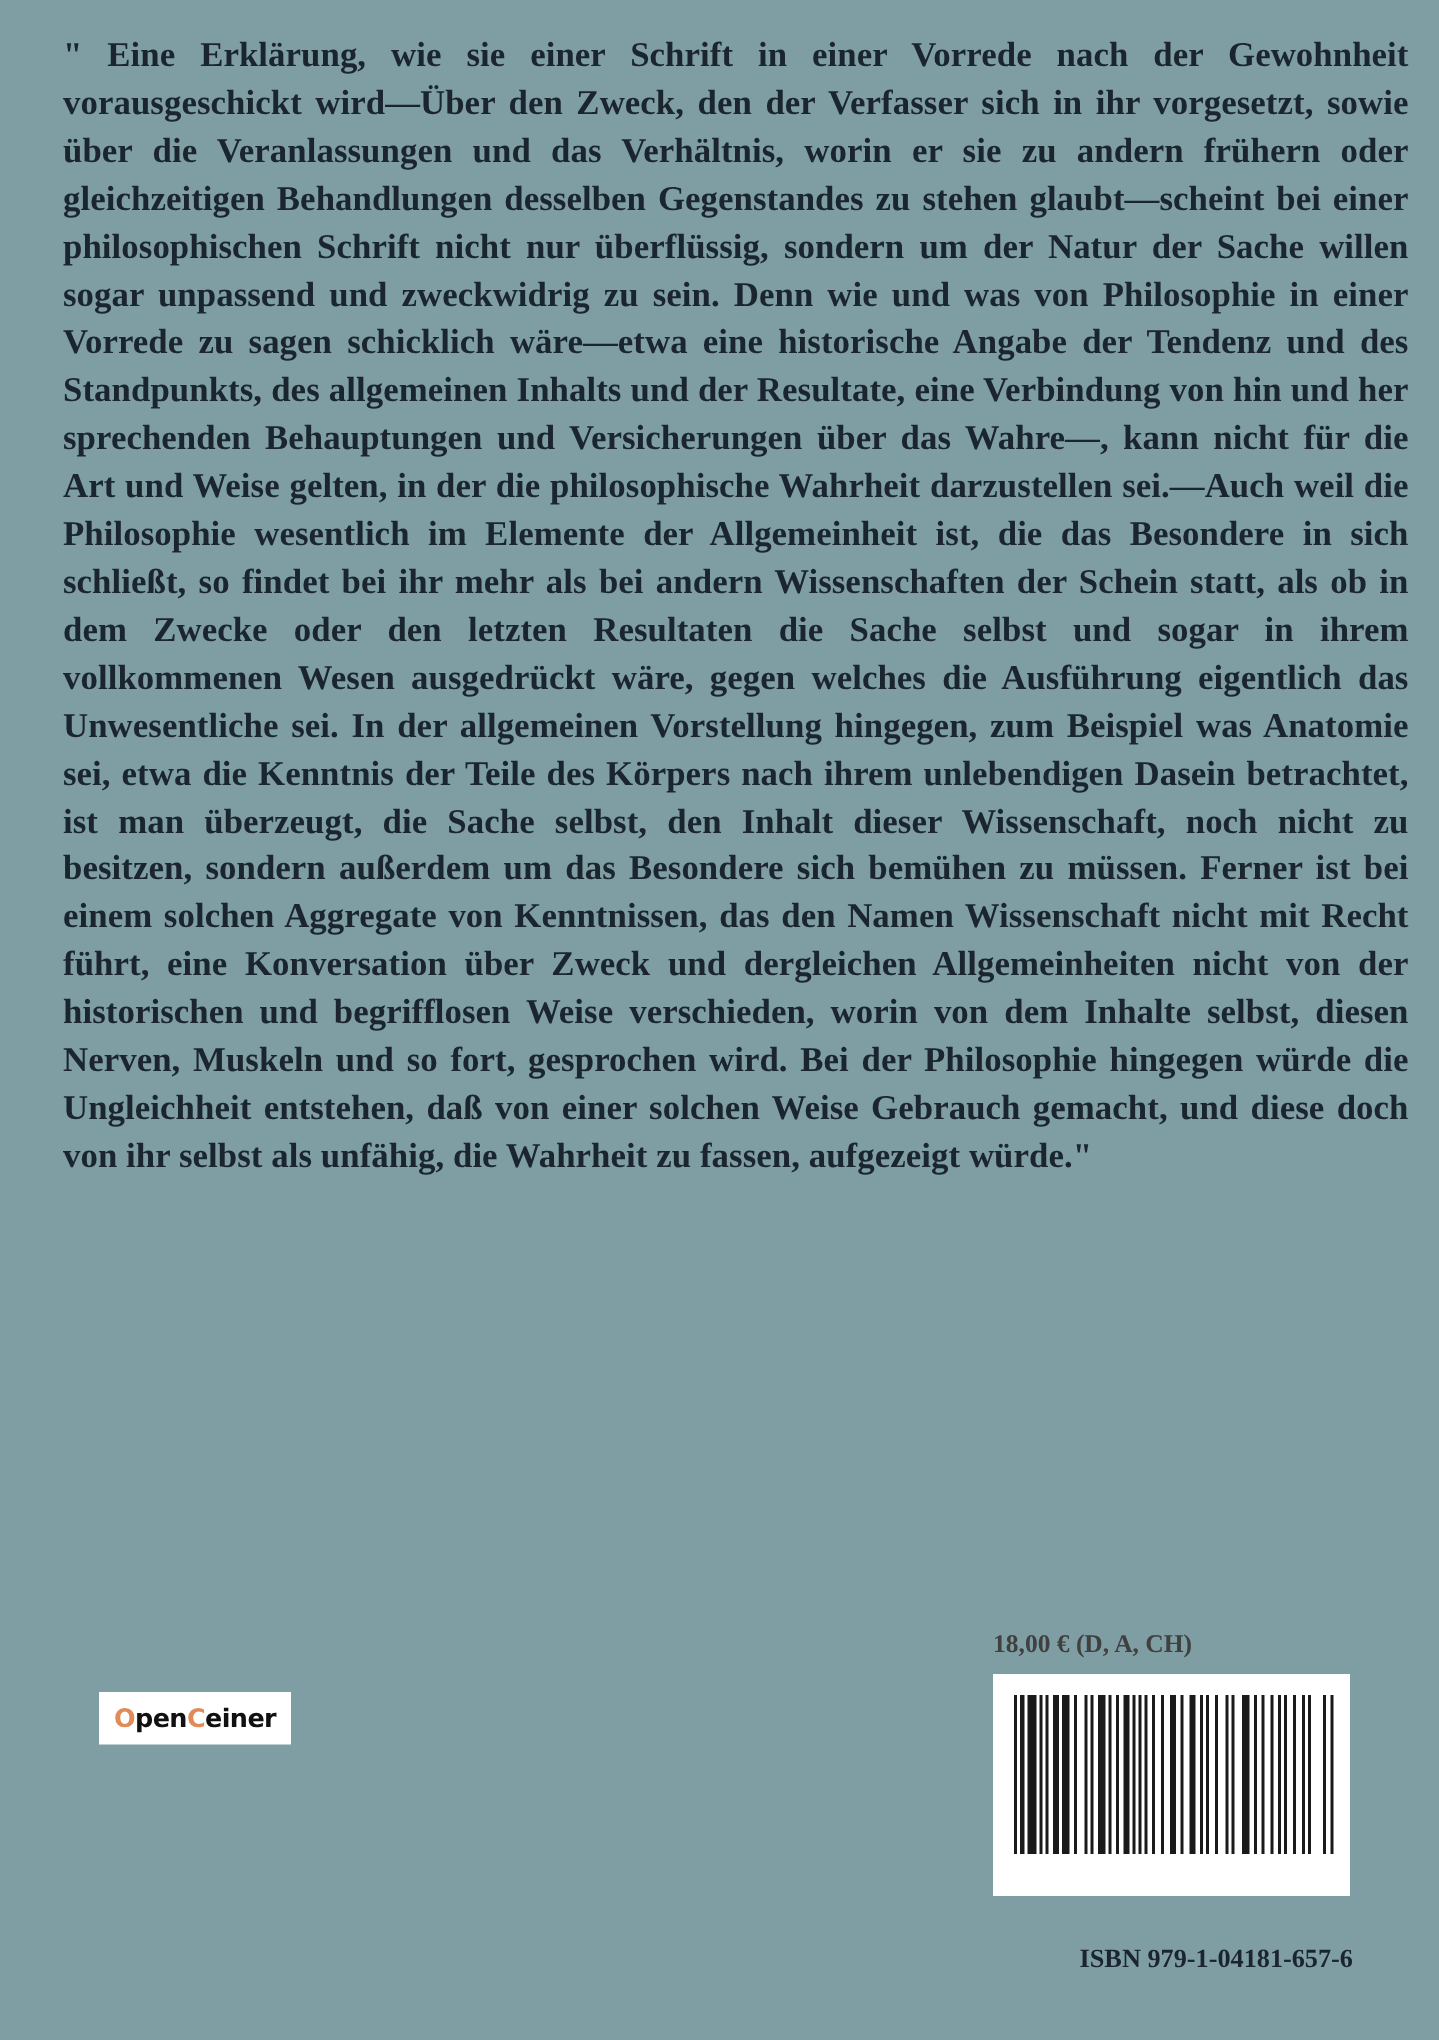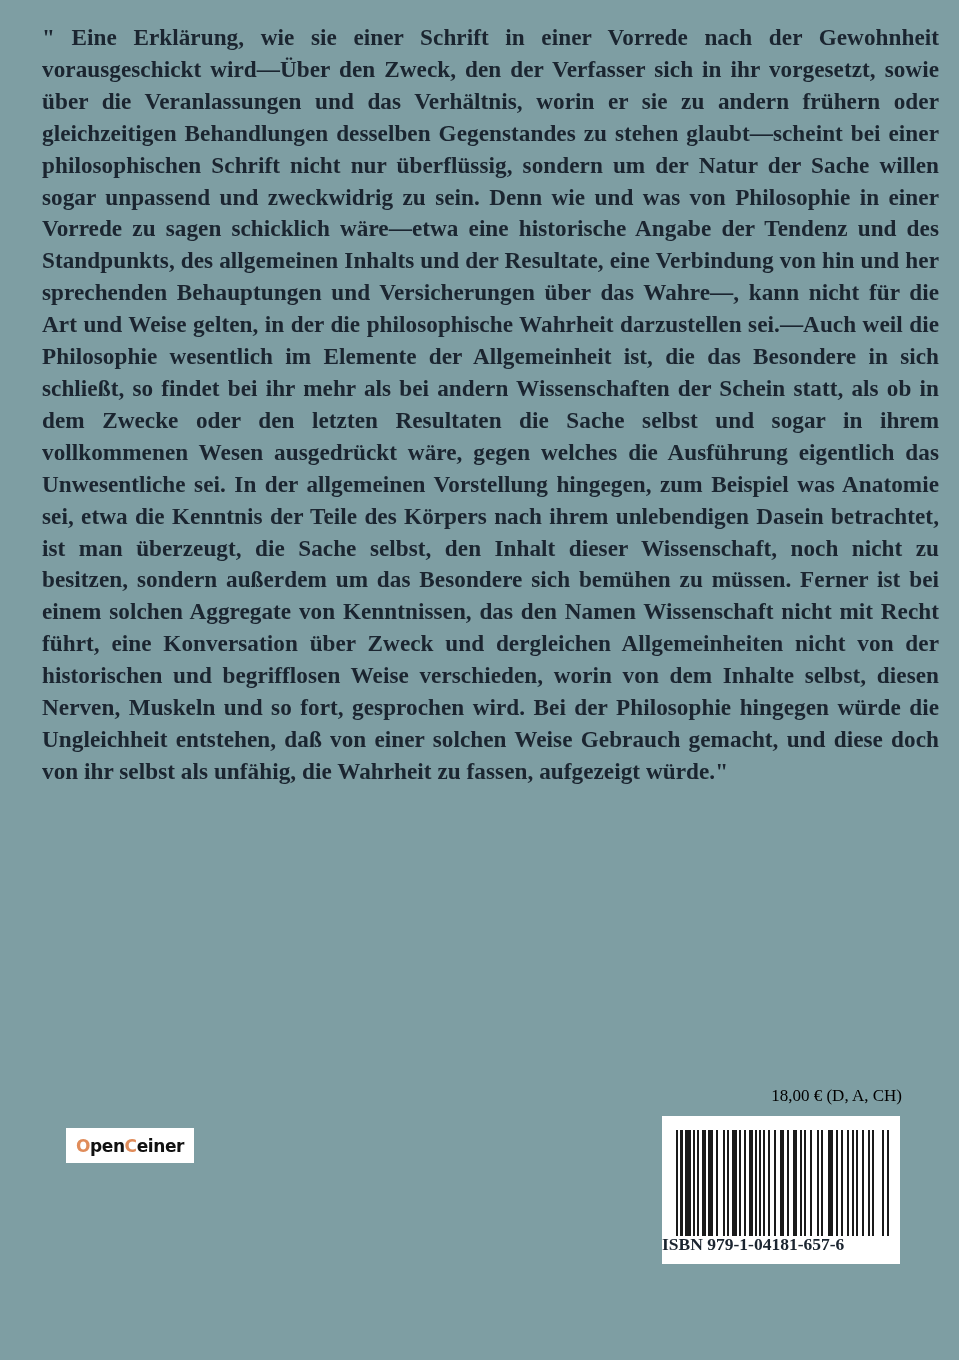--- a/index.html
+++ b/index.html
@@ -44,44 +44,44 @@
       color: #111111;
     }
     .logo .accent {
       color: #e08c5a;
     }
     .price {
       position: absolute;
       left: 662px;
       top: 1086px;
       width: 240px;
-      text-align: right;
-      font-weight: normal;
+      text-align: left;
+      font-weight: bold;
       font-size: 17px;
-      color: #000000;
+      color: #404040;
     }
     .barcode-box {
       position: absolute;
       left: 662px;
       top: 1116px;
       width: 238px;
       height: 148px;
       background: #ffffff;
     }
     .barcode-box svg {
       position: absolute;
       left: 0;
       top: 0;
     }
     .isbn {
       position: absolute;
       left: 662px;
-      top: 1234px;
+      top: 1295px;
       width: 240px;
-      text-align: left;
+      text-align: right;
       font-weight: bold;
       font-size: 17.5px;
       color: #1b2530;
     }
   </style>
 </head>
 <body>
 
 <p class="blurb">" Eine Erklärung, wie sie einer Schrift in einer Vorrede nach der Gewohnheit vorausgeschickt wird—Über den Zweck, den der Verfasser sich in ihr vorgesetzt, sowie über die Veranlassungen und das Verhältnis, worin er sie zu andern frühern oder gleichzeitigen Behandlungen desselben Gegenstandes zu stehen glaubt—scheint bei einer philosophischen Schrift nicht nur überflüssig, sondern um der Natur der Sache willen sogar unpassend und zweckwidrig zu sein. Denn wie und was von Philosophie in einer Vorrede zu sagen schicklich wäre—etwa eine historische Angabe der Tendenz und des Standpunkts, des allgemeinen Inhalts und der Resultate, eine Verbindung von hin und her sprechenden Behauptungen und Versicherungen über das Wahre—, kann nicht für die Art und Weise gelten, in der die philosophische Wahrheit darzustellen sei.—Auch weil die Philosophie wesentlich im Elemente der Allgemeinheit ist, die das Besondere in sich schließt, so findet bei ihr mehr als bei andern Wissenschaften der Schein statt, als ob in dem Zwecke oder den letzten Resultaten die Sache selbst und sogar in ihrem vollkommenen Wesen ausgedrückt wäre, gegen welches die Ausführung eigentlich das Unwesentliche sei. In der allgemeinen Vorstellung hingegen, zum Beispiel was Anatomie sei, etwa die Kenntnis der Teile des Körpers nach ihrem unlebendigen Dasein betrachtet, ist man überzeugt, die Sache selbst, den Inhalt dieser Wissenschaft, noch nicht zu besitzen, sondern außerdem um das Besondere sich bemühen zu müssen. Ferner ist bei einem solchen Aggregate von Kenntnissen, das den Namen Wissenschaft nicht mit Recht führt, eine Konversation über Zweck und dergleichen Allgemeinheiten nicht von der historischen und begrifflosen Weise verschieden, worin von dem Inhalte selbst, diesen Nerven, Muskeln und so fort, gesprochen wird. Bei der Philosophie hingegen würde die Ungleichheit entstehen, daß von einer solchen Weise Gebrauch gemacht, und diese doch von ihr selbst als unfähig, die Wahrheit zu fassen, aufgezeigt würde."</p>
 

